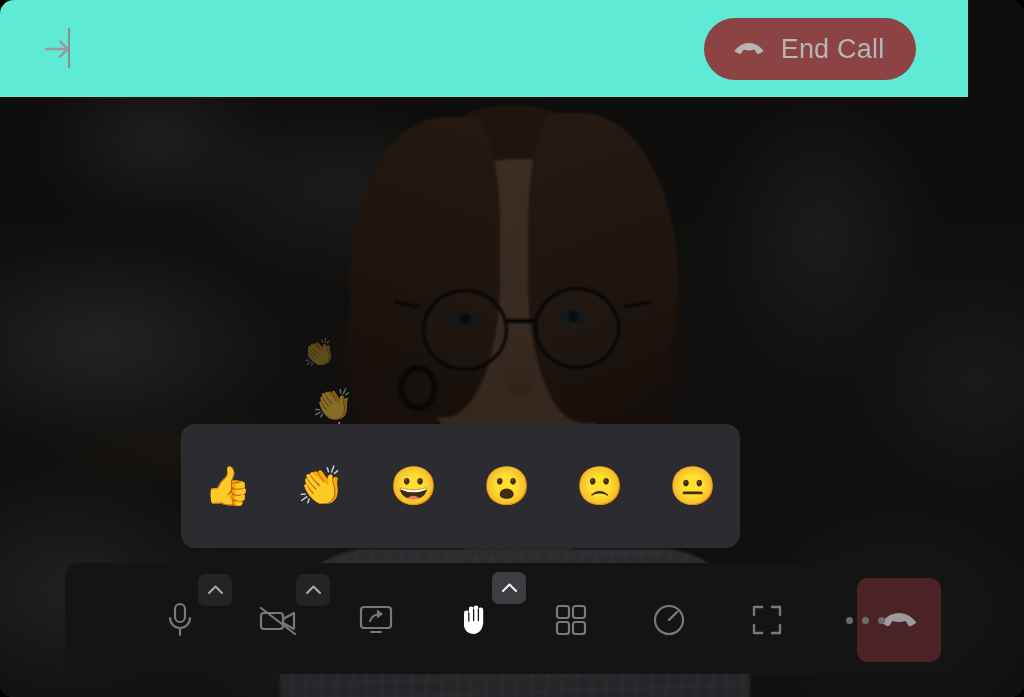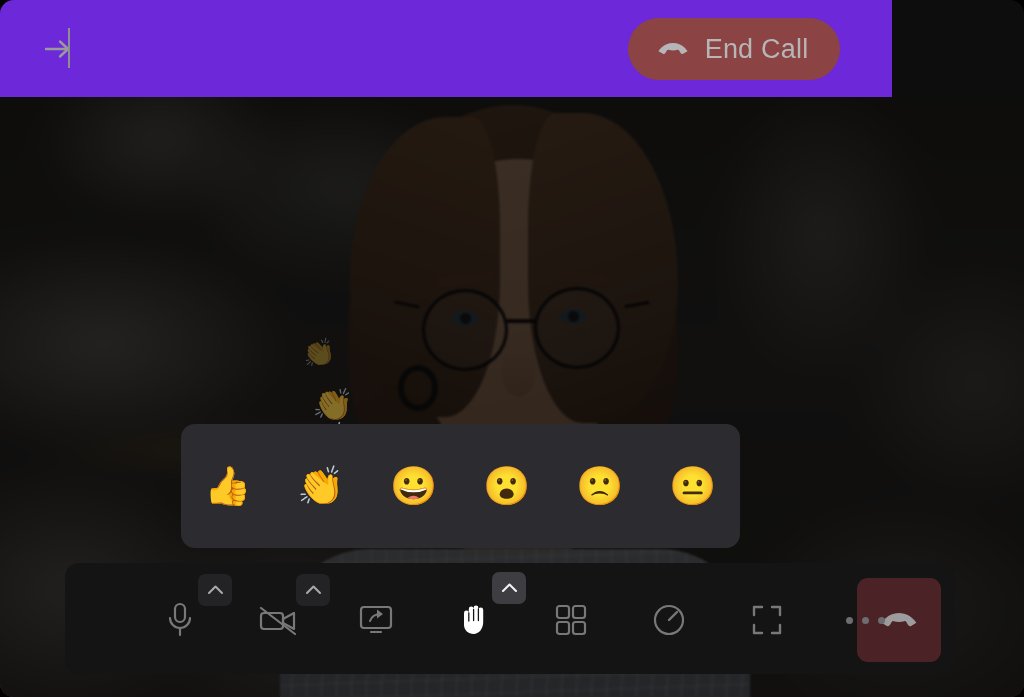--- a/index.html
+++ b/index.html
@@ -18,23 +18,23 @@
     height: 697px;
     background: #0d0d0d;
     border-radius: 14px;
     overflow: hidden;
   }
 
   
   .topbar {
     position: absolute;
     top: 0; left: 0;
-    width: 892px;
+    width: 968px;
     height: 97px;
-    background: #6d28d9;
+    background: #5eead4;
     z-index: 40;
   }
 
   .exit-btn {
     position: absolute;
     left: 44px;
     top: 30px;
     width: 46px;
     height: 38px;
     display: flex;

